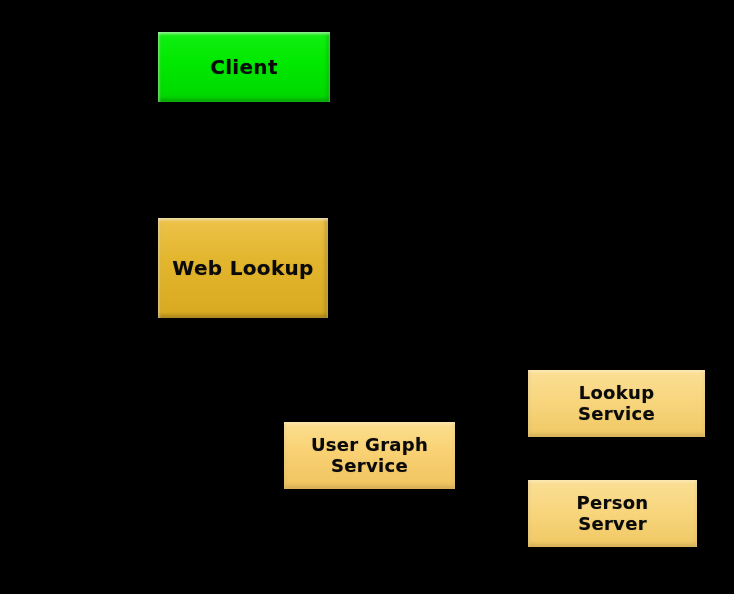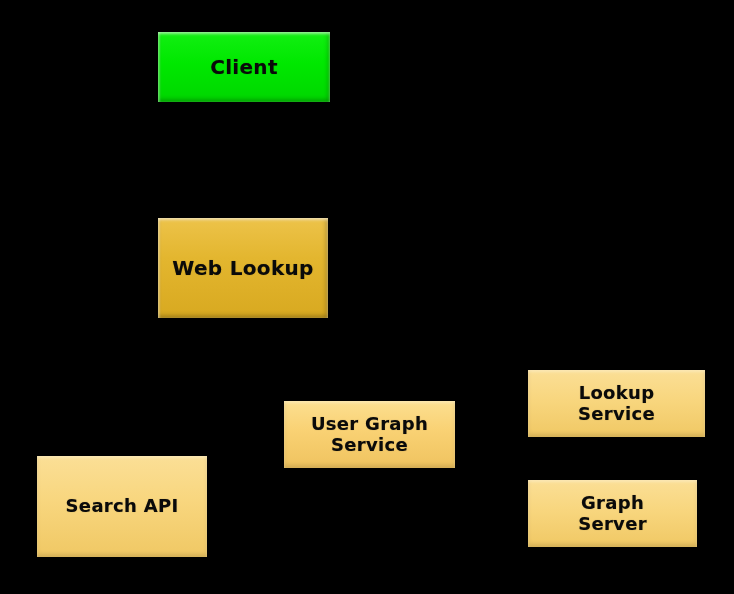--- a/index.html
+++ b/index.html
@@ -72,24 +72,21 @@
     <div class="node fill-green bevel fs-lg" style="left: 158px; top: 32px; width: 172px; height: 70px; color: rgb(10, 10, 10);">
       <span class="label">Client</span>
     </div>
     <div class="node fill-gold bevel fs-lg" style="left: 158px; top: 218px; width: 170px; height: 100px; color: rgb(10, 10, 10);">
       <span class="label">Web Lookup</span>
     </div>
     <div class="node fill-sand flat fs-md" style="left: 528px; top: 370px; width: 177px; height: 67px; color: rgb(10, 10, 10);">
       <span class="label">Lookup
 Service</span>
     </div>
-    <div class="node fill-sand2 flat fs-md" style="left: 284px; top: 401px; width: 171px; height: 67px; color: rgb(10, 10, 10);">
+    <div class="node fill-sand2 flat fs-md" style="left: 284px; top: 422px; width: 171px; height: 67px; color: rgb(10, 10, 10);">
       <span class="label">User Graph
 Service</span>
     </div>
-    <div class="node fill-sand flat fs-md" style="left: 37px; top: 456px; width: 170px; height: 101px; color: rgb(10, 10, 10);">
-      <span class="label">Search API</span>
-    </div>
     <div class="node fill-sand flat fs-md" style="left: 528px; top: 480px; width: 169px; height: 67px; color: rgb(10, 10, 10);">
-      <span class="label">Graph
+      <span class="label">Person
 Server</span>
     </div>
   </div>
 
 </body></html>

